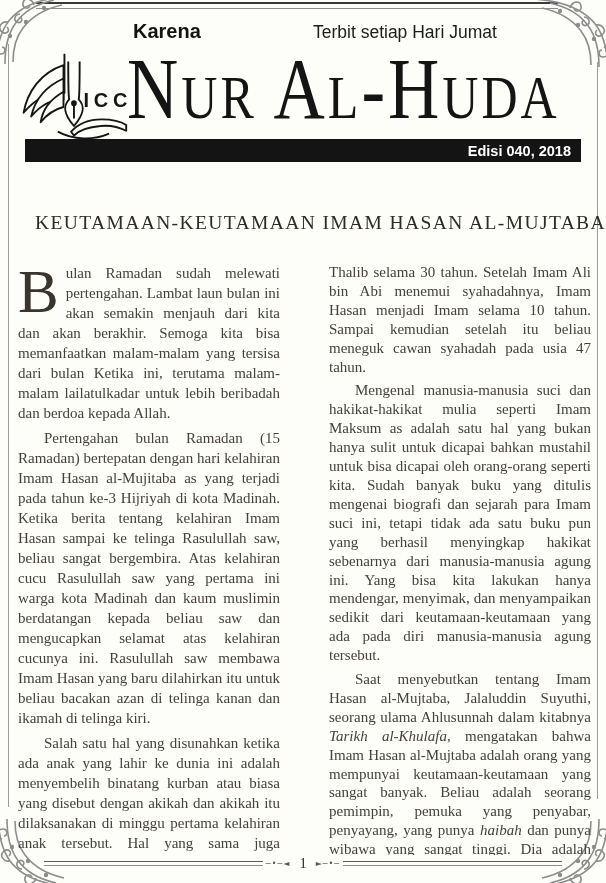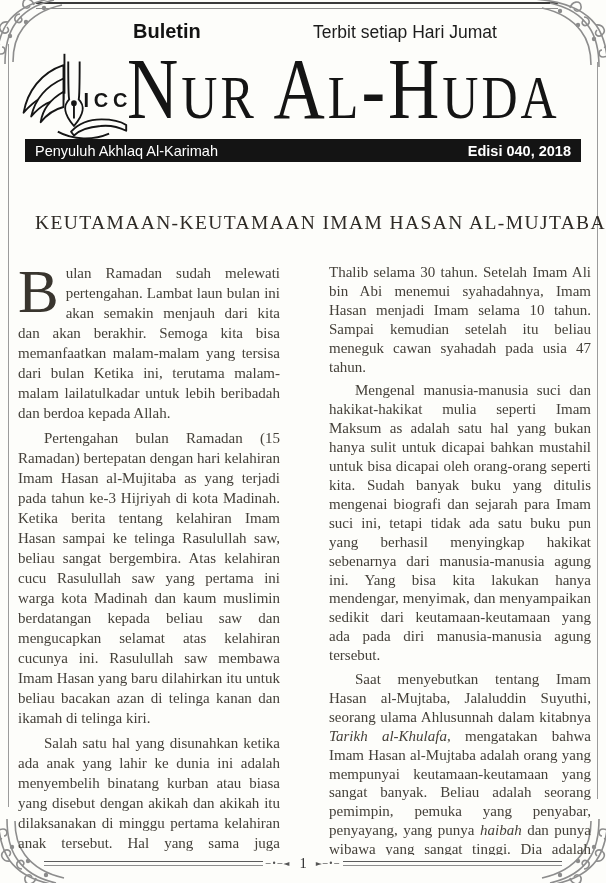--- a/index.html
+++ b/index.html
@@ -130,26 +130,25 @@
       <path d="M61,58 L61,72"></path>
       <circle cx="61" cy="56" r="2" fill="#151515"></circle>
     </g>
     <text x="71" y="60" font-family="Liberation Sans, sans-serif" font-size="21" font-weight="bold" letter-spacing="5" fill="#151515" stroke="none">ICC</text>
     <g>
       <path d="M58,86 C66,77 78,73 90,73 C101,73 110,75 116,79 L116,85 C108,81 98,79 89,80 C77,81 67,84 61,90 Z" fill="#fdfdfa"></path>
       <path d="M44,86 C60,95 82,95 98,88"></path>
     </g>
   </svg>
 </div>
-<div class="kicker">Buletin</div>
+<div class="kicker">Karena</div>
 <div class="tagline">Terbit setiap Hari Jumat</div>
 <div class="masthead">Nur Al-Huda</div>
 
 <div class="info-bar">
-  <span>Penyuluh Akhlaq Al-Karimah</span>
   <span class="spacer"></span>
   <span class="edition">Edisi 040, 2018</span>
 </div>
 
 <div class="article-title">KEUTAMAAN-KEUTAMAAN IMAM HASAN AL-MUJTABA</div>
 
 <div class="columns">
   <div class="col col-left">
       <p class="para"><span class="dropcap">B</span><span>ulan Ramadan sudah melewati pertengahan. Lambat laun bulan ini akan semakin menjauh dari kita dan akan berakhir. Semoga kita bisa memanfaatkan malam-malam yang tersisa dari bulan Ketika ini, terutama malam-malam lailatulkadar untuk lebih beribadah dan berdoa kepada Allah.</span></p>
       <p class="para indent"><span>Pertengahan bulan Ramadan (15 Ramadan) bertepatan dengan hari kelahiran Imam Hasan al-Mujitaba as yang terjadi pada tahun ke-3 Hijriyah di kota Madinah. Ketika berita tentang kelahiran Imam Hasan sampai ke telinga Rasulullah saw, beliau sangat bergembira. Atas kelahiran cucu Rasulullah saw yang pertama ini warga kota Madinah dan kaum muslimin berdatangan kepada beliau saw dan mengucapkan selamat atas kelahiran cucunya ini. Rasulullah saw membawa Imam Hasan yang baru dilahirkan itu untuk beliau bacakan azan di telinga kanan dan ikamah di telinga kiri.</span></p>

